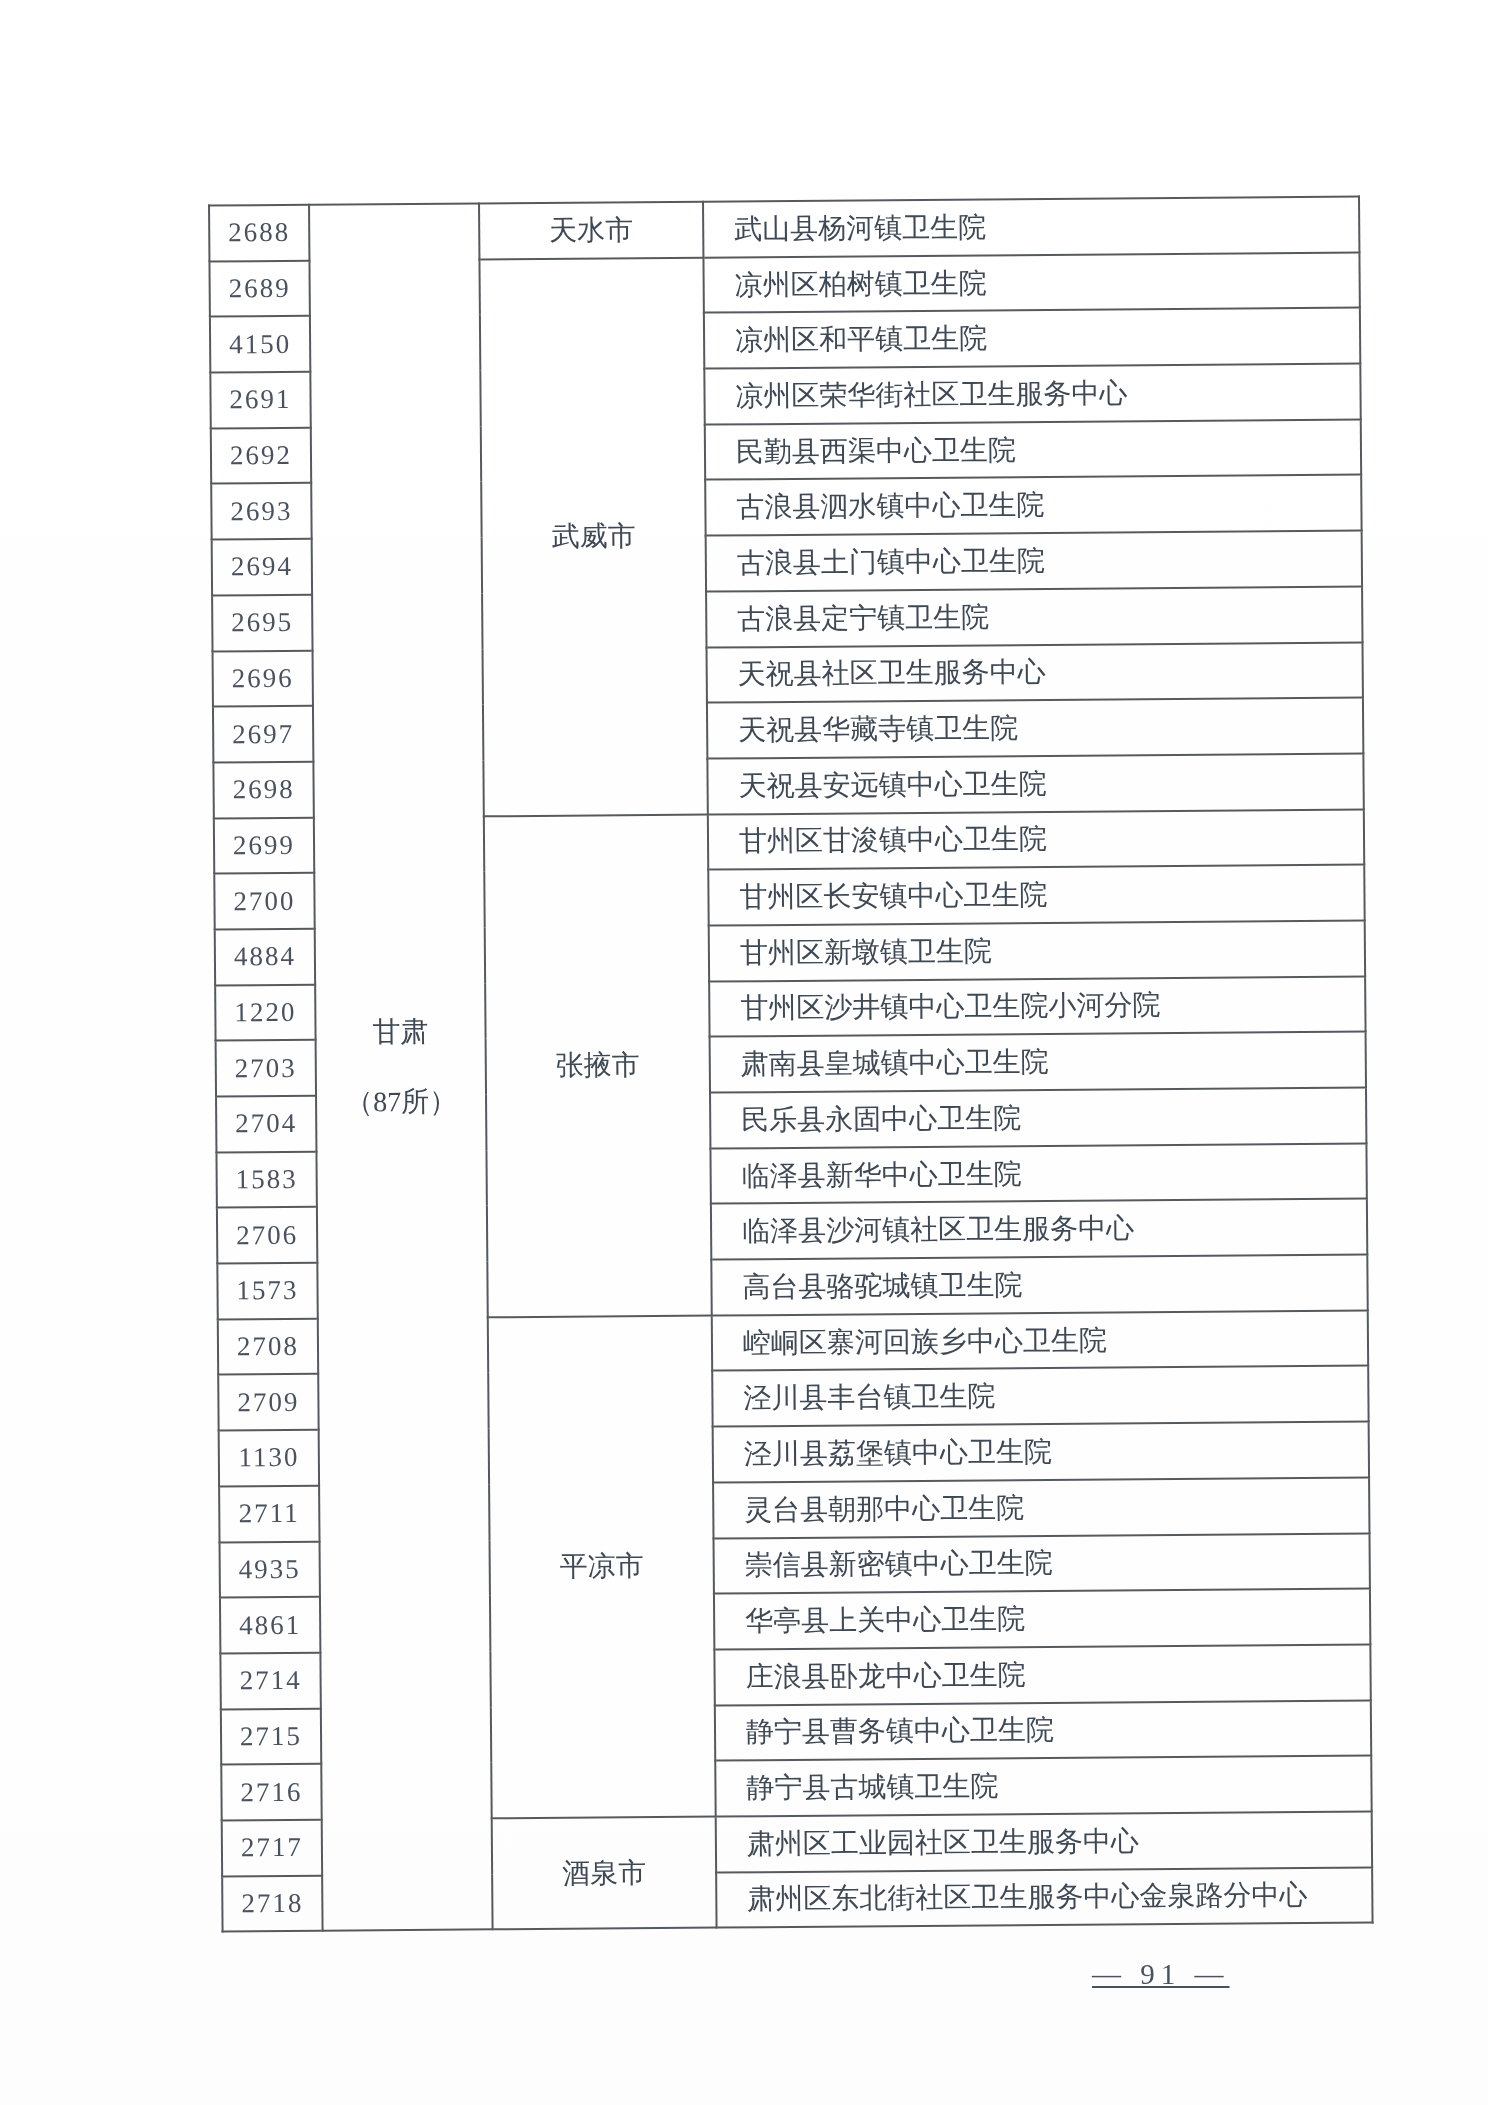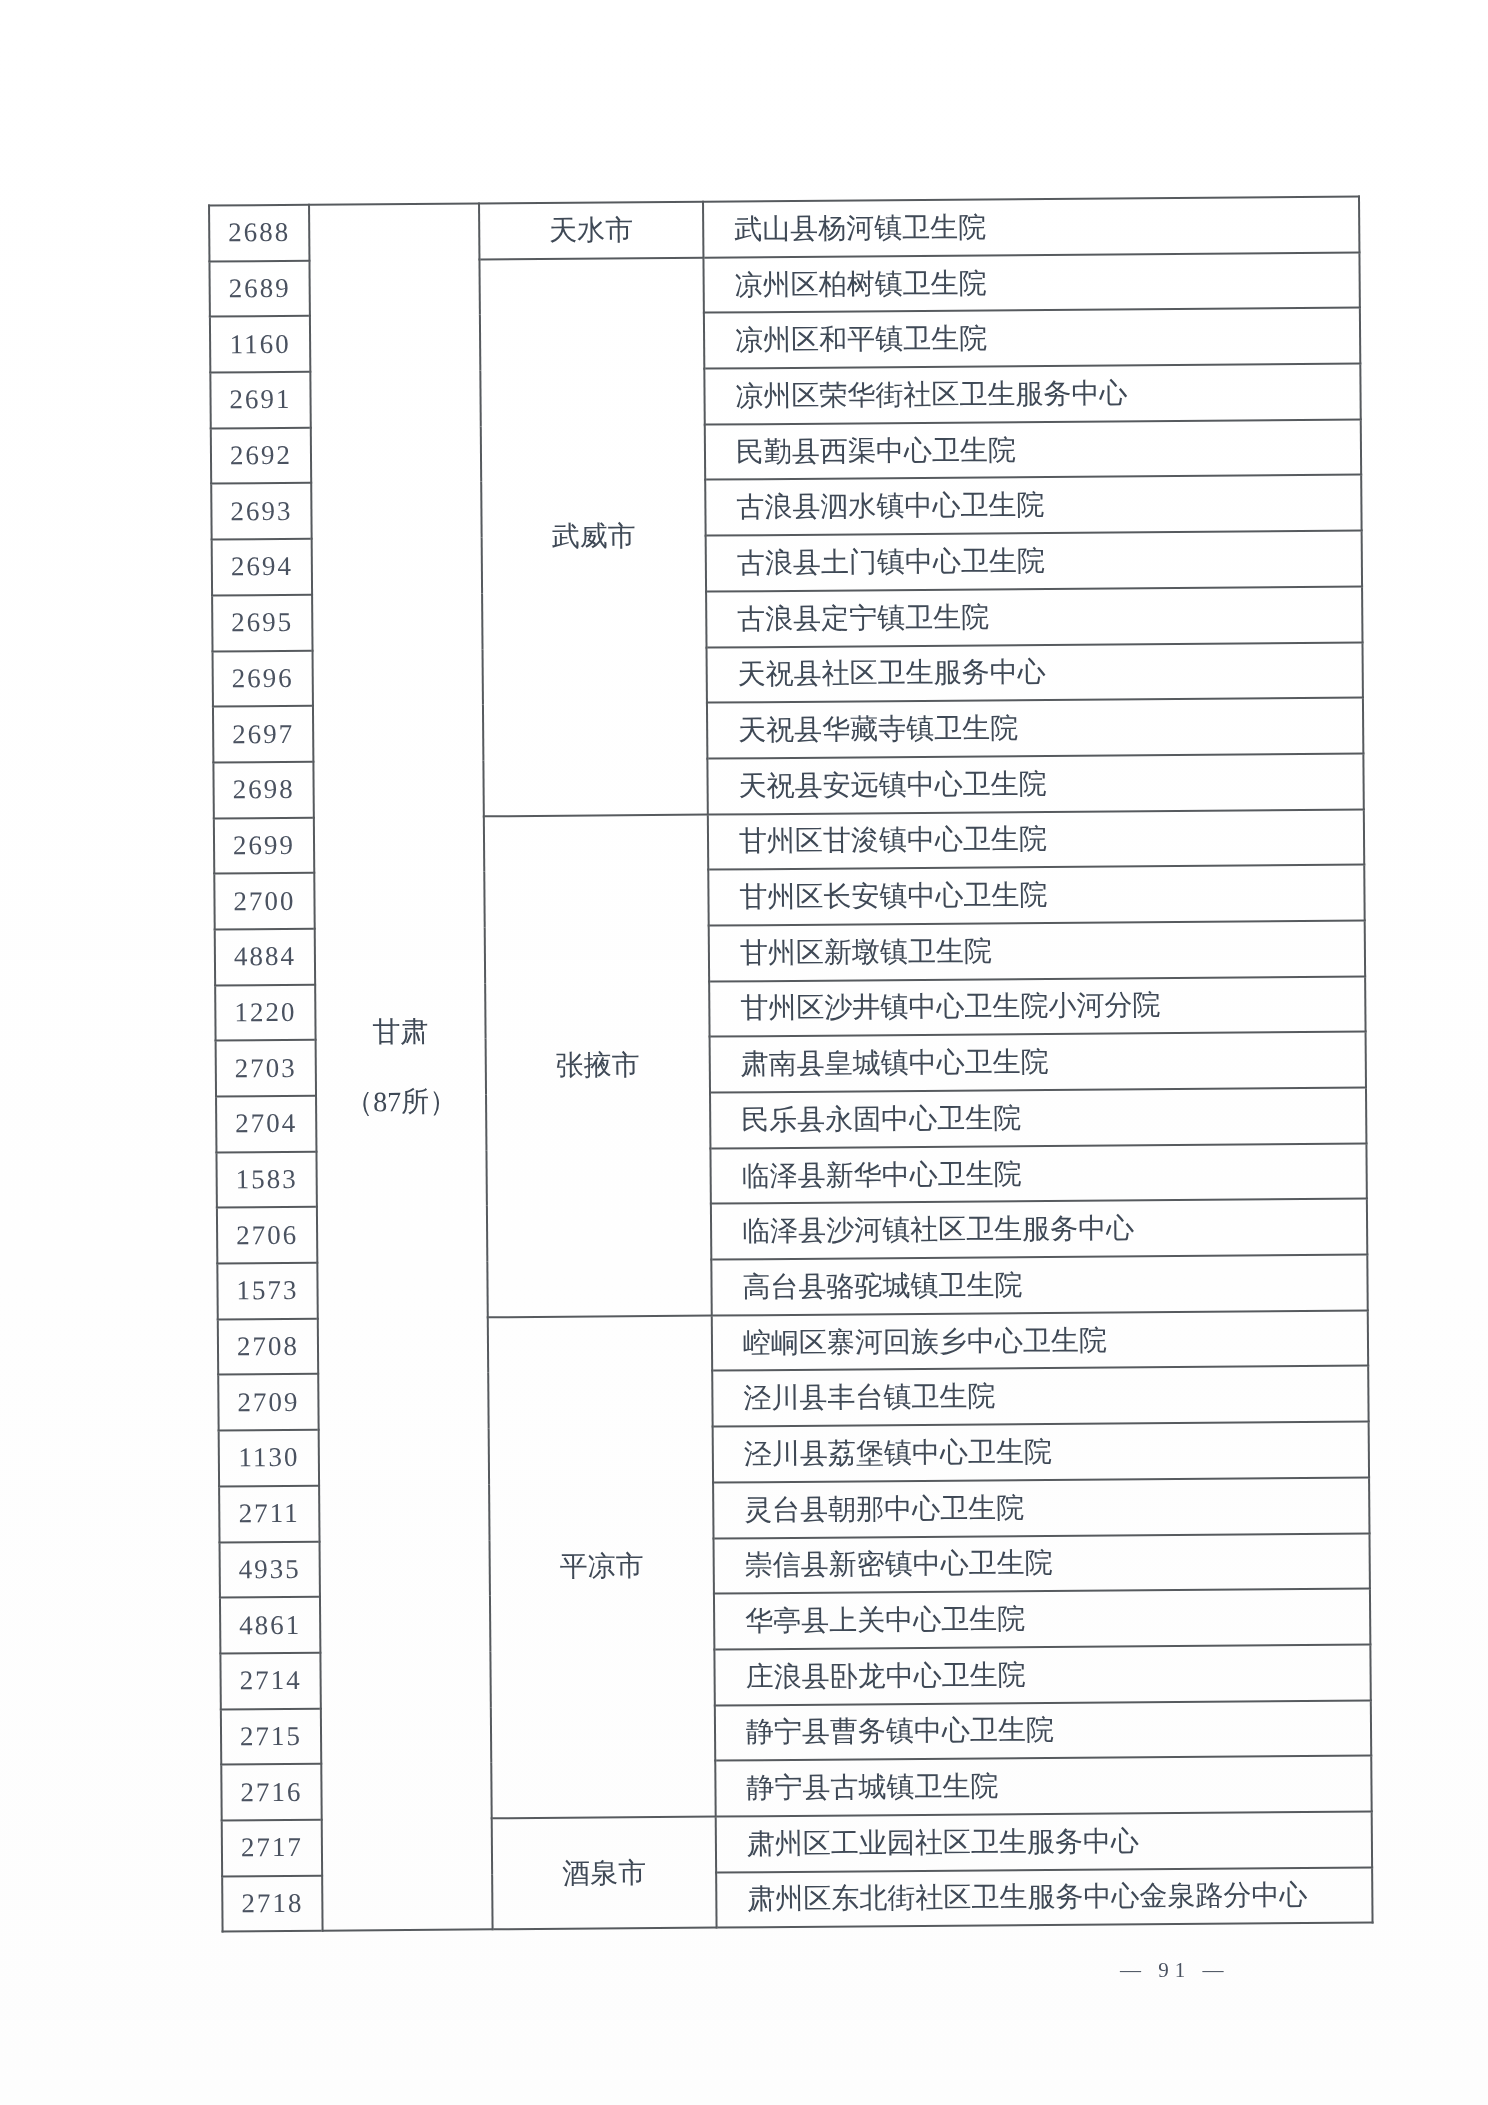--- a/index.html
+++ b/index.html
@@ -56,26 +56,27 @@
     color: #3f4956;
   }
   td.name-cell {
     font-size: 28px;
     padding-left: 30px;
     color: #3f4956;
     white-space: nowrap;
   }
   .page-footer {
     position: absolute;
-    left: 1120px;
+    left: 1092px;
     top: 1958px;
-    font-size: 21px;
+    font-size: 29px;
     letter-spacing: 6px;
     color: #4a5260;
     white-space: nowrap;
+    text-decoration: underline;
   }
 </style>
 </head>
 <body>
 
 <div class="sheet">
 
   <table class="doc-table">
     <colgroup>
       <col style="width:100px">
@@ -92,21 +93,21 @@
           </td>
           <td class="city-cell" rowspan="1">天水市</td>
           <td class="name-cell">武山县杨河镇卫生院</td>
         </tr>
         <tr>
           <td class="no-cell">2689</td>
           <td class="city-cell" rowspan="10">武威市</td>
           <td class="name-cell">凉州区柏树镇卫生院</td>
         </tr>
         <tr>
-          <td class="no-cell">1160</td>
+          <td class="no-cell">4150</td>
           <td class="name-cell">凉州区和平镇卫生院</td>
         </tr>
         <tr>
           <td class="no-cell">2691</td>
           <td class="name-cell">凉州区荣华街社区卫生服务中心</td>
         </tr>
         <tr>
           <td class="no-cell">2692</td>
           <td class="name-cell">民勤县西渠中心卫生院</td>
         </tr>

